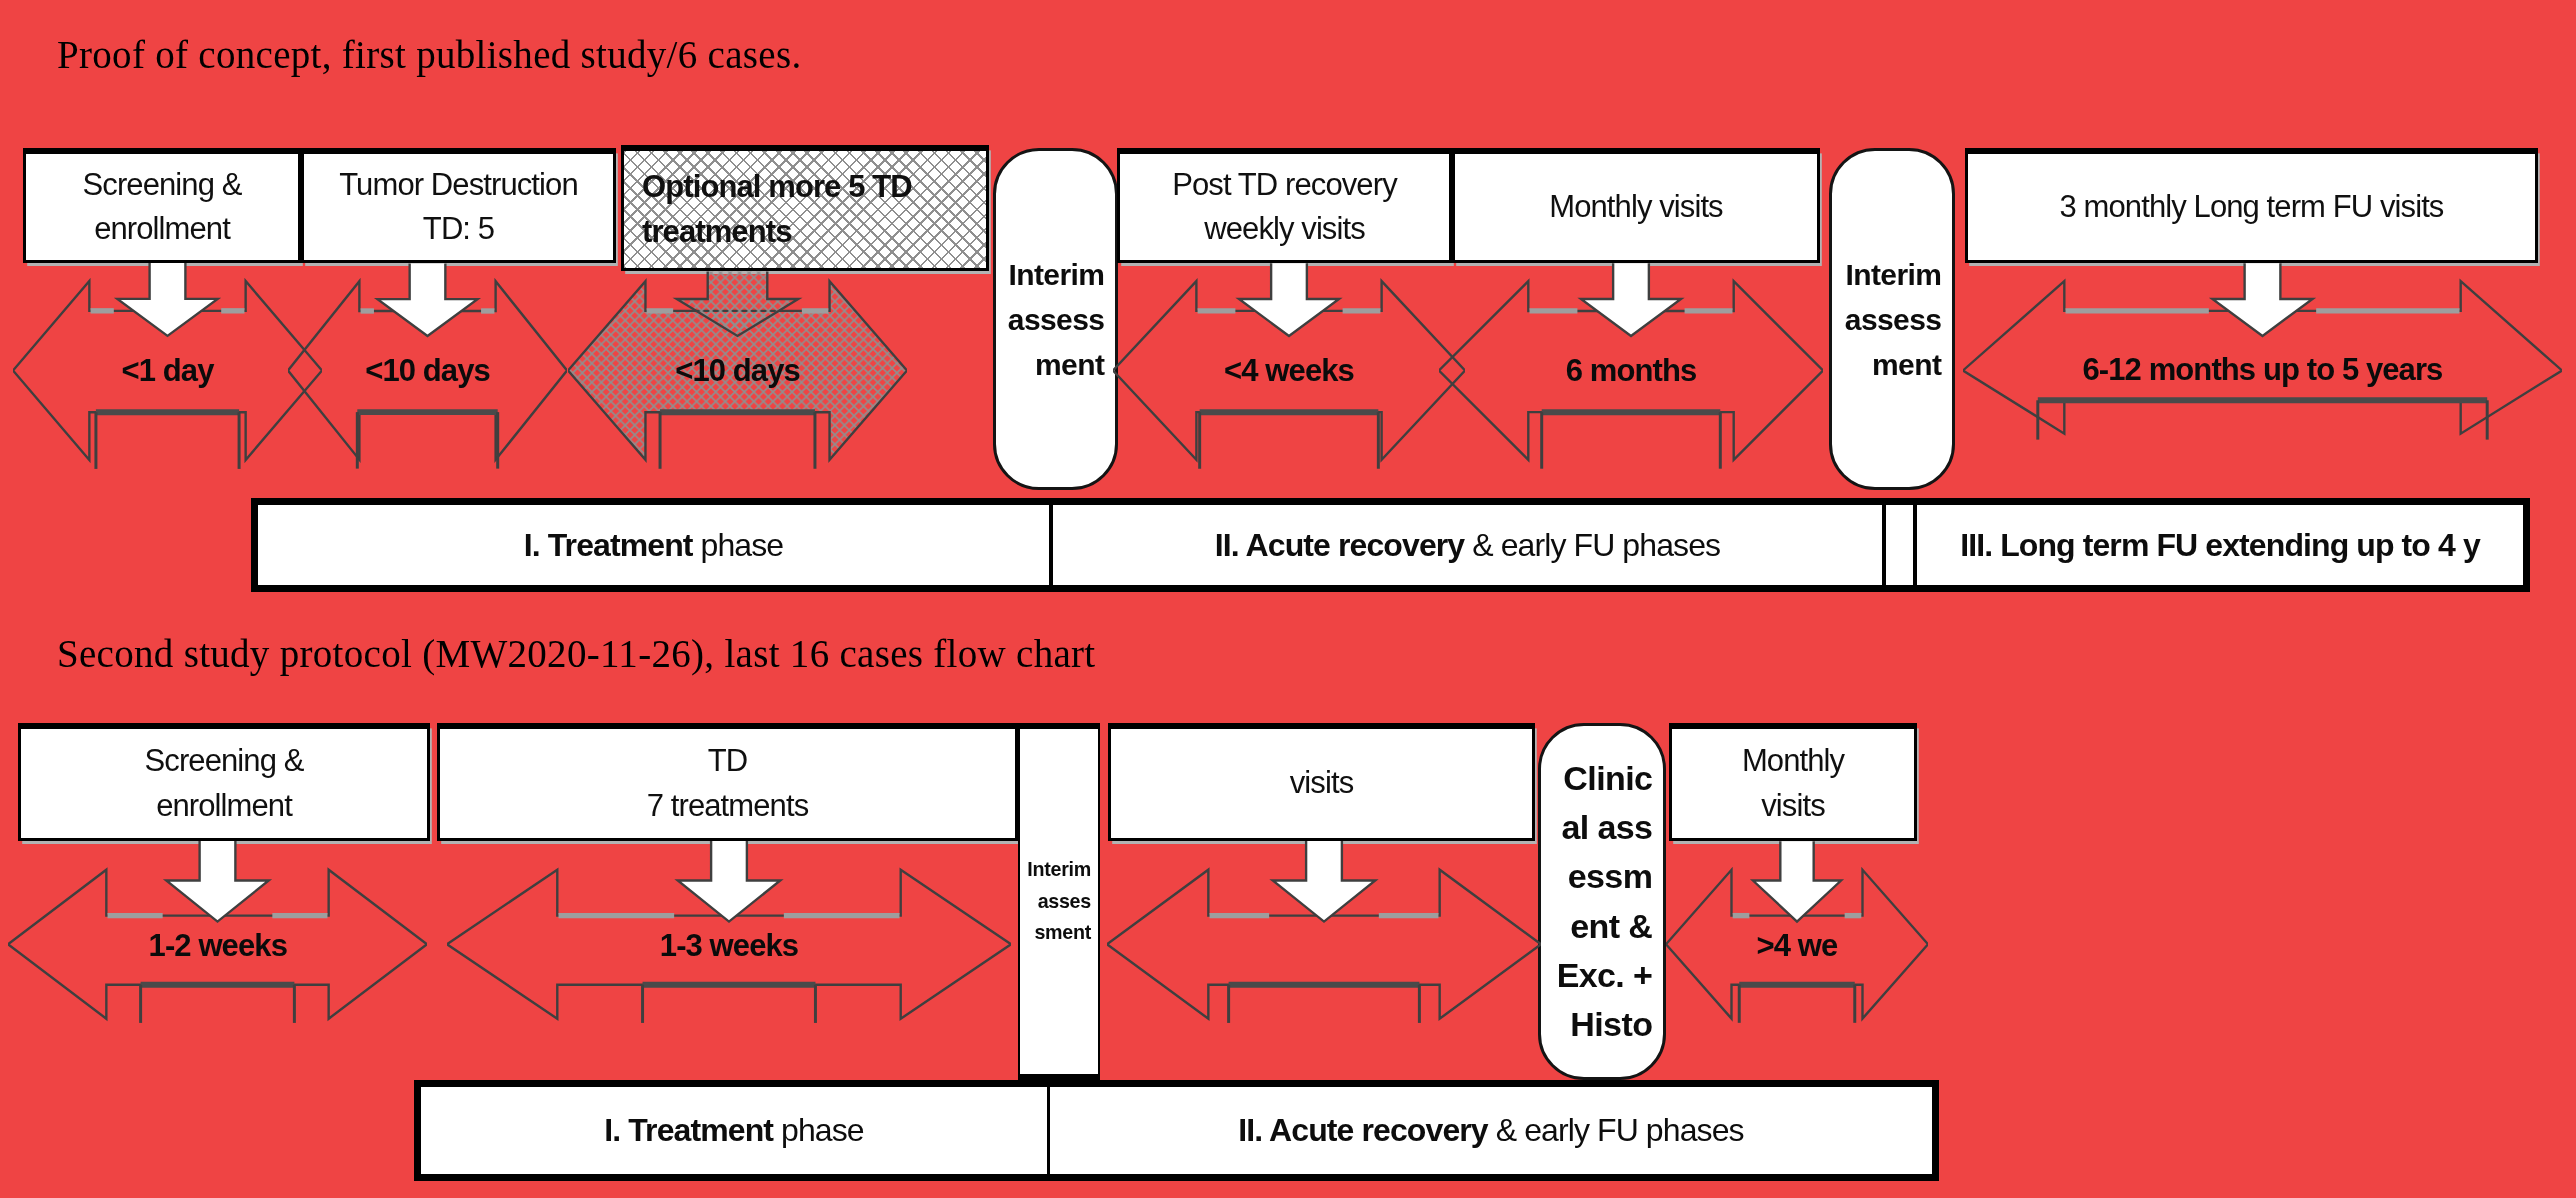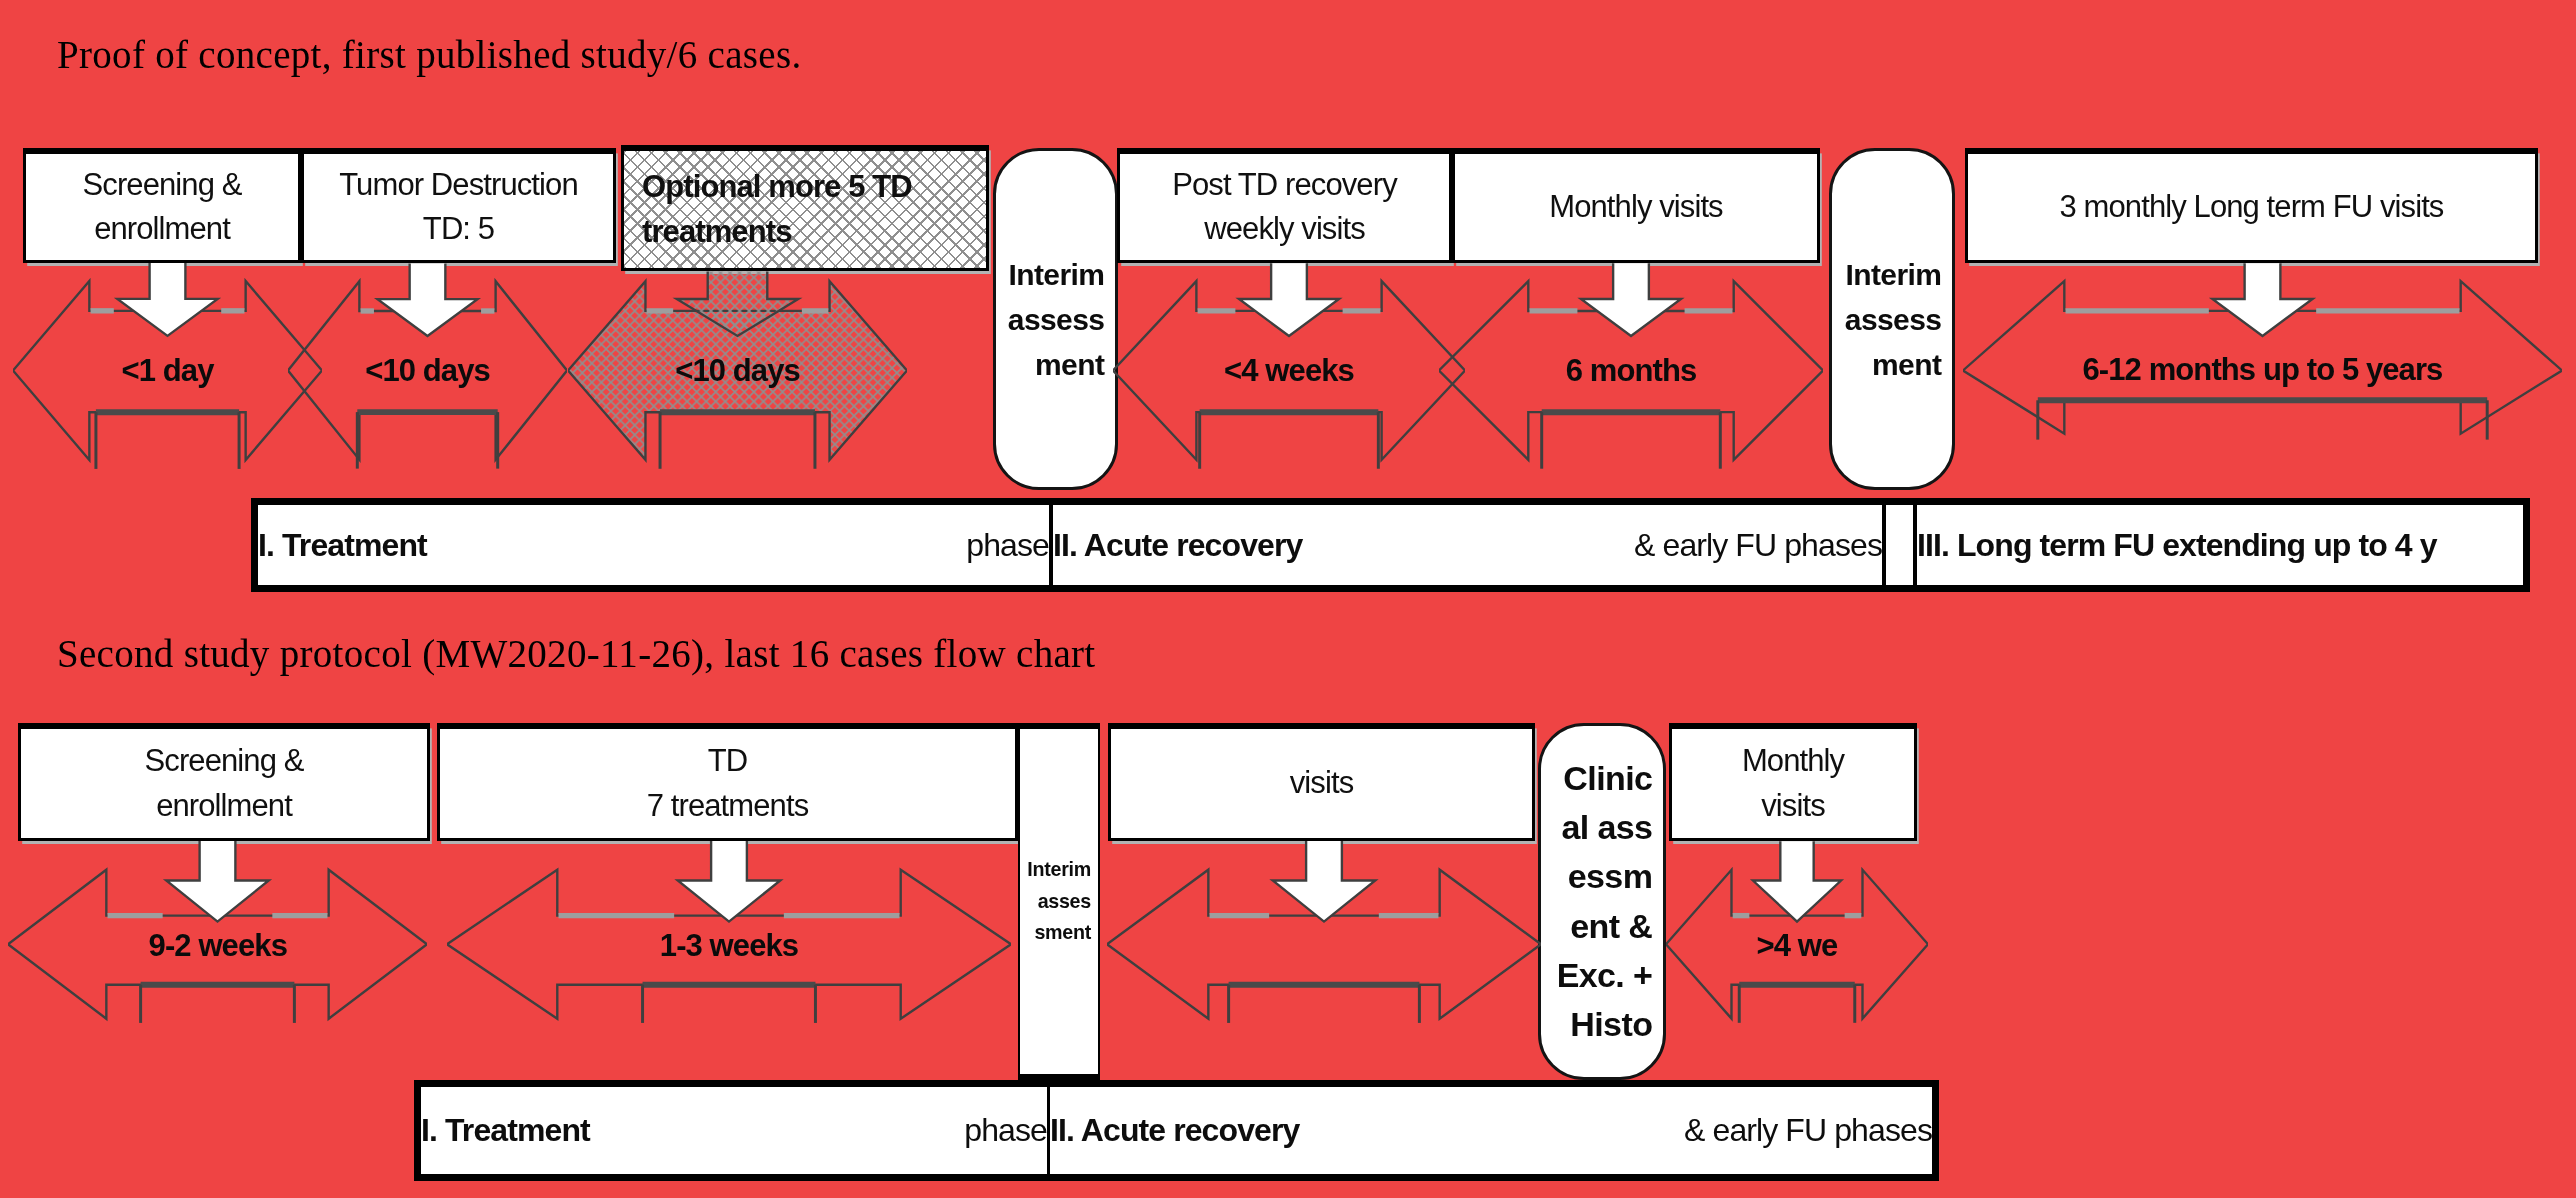--- a/index.html
+++ b/index.html
@@ -16,21 +16,21 @@
   .bl{min-height:0;}
   .pill{position:absolute;background:#fff;border:3.6px solid #141414;border-radius:46px;
         display:flex;align-items:center;justify-content:center;text-align:right;
         font:700 30px/1.5 "Liberation Sans",sans-serif;letter-spacing:-0.6px;color:#0d0d0d;
         box-sizing:border-box;word-break:break-all;}
   .pill .pin{width:100%;padding:0 10.7px;}
   .pill.small{border-radius:0;border:2.4px solid #000;border-top:6.6px solid #000;border-bottom:6.6px solid #000;
         font:600 19.7px/1.62 "Liberation Sans",sans-serif;letter-spacing:-0.3px;}
   .pill.clinical{font-size:34px;line-height:1.45;}
   .bar{position:absolute;display:flex;border:7.1px solid #000;box-sizing:border-box;background:#fff;}
-  .bar .cell{display:flex;align-items:center;justify-content:space-between;text-align:center;
+  .bar .cell{display:flex;align-items:center;justify-content:center;text-align:center;
         font:400 32px/1.2 "Liberation Sans",sans-serif;letter-spacing:-0.9px;color:#0d0d0d;
         border-right:4.8px solid #000;box-sizing:border-box;white-space:pre;}
   .bar .cell:last-child{border-right:none;}
   .bar .cell b{font-weight:700;}
   .arrow{position:absolute;}
   .arrow svg{position:absolute;left:0;top:0;display:block;}
   .arrow-label{position:absolute;left:0;right:0;text-align:center;
         font:700 31px/1 "Liberation Sans",sans-serif;letter-spacing:-0.9px;color:#0b0b0b;}
 </style>
 </head>
@@ -183,21 +183,21 @@
   <div class="arrow" style="left:8.3px;top:841px;width:419px;height:185px">
       <svg width="419" height="185" viewBox="0 0 703 310">
         <polygon points="0,173 165,48 165,125 538,125 538,48 703,173 538,298 538,241 165,241 165,298" fill="none" stroke="#3f3f3f" stroke-width="4"></polygon>
         <line x1="167" y1="125" x2="259.5" y2="125" stroke="#9e9e9e" stroke-width="9"></line>
         <line x1="443.5" y1="125" x2="536" y2="125" stroke="#9e9e9e" stroke-width="9"></line>
         <line x1="222.5" y1="241" x2="480.5" y2="241" stroke="#4a4a4a" stroke-width="10"></line>
         <line x1="222.5" y1="241" x2="222.5" y2="305" stroke="#3f3f3f" stroke-width="5"></line>
         <line x1="480.5" y1="241" x2="480.5" y2="305" stroke="#3f3f3f" stroke-width="5"></line>
         <path d="M 321.5 0 L 321.5 66 L 265.5 66 L 351.5 135 L 437.5 66 L 381.5 66 L 381.5 0" fill="#ffffff" stroke="#3f3f3f" stroke-width="4"></path>
       </svg>
-    <div class="arrow-label" style="top:89px">9-2 weeks</div>
+    <div class="arrow-label" style="top:89px">1-2 weeks</div>
   </div>
   <div class="arrow" style="left:447px;top:841px;width:564px;height:185px">
       <svg width="564" height="185" viewBox="0 0 946 310">
         <polygon points="0,173 185,48 185,125 761,125 761,48 946,173 761,298 761,241 185,241 185,298" fill="none" stroke="#3f3f3f" stroke-width="4"></polygon>
         <line x1="187" y1="125" x2="381" y2="125" stroke="#9e9e9e" stroke-width="9"></line>
         <line x1="565" y1="125" x2="759" y2="125" stroke="#9e9e9e" stroke-width="9"></line>
         <line x1="328" y1="241" x2="618" y2="241" stroke="#4a4a4a" stroke-width="10"></line>
         <line x1="328" y1="241" x2="328" y2="305" stroke="#3f3f3f" stroke-width="5"></line>
         <line x1="618" y1="241" x2="618" y2="305" stroke="#3f3f3f" stroke-width="5"></line>
         <path d="M 443 0 L 443 66 L 387 66 L 473 135 L 559 66 L 503 66 L 503 0" fill="#ffffff" stroke="#3f3f3f" stroke-width="4"></path>

